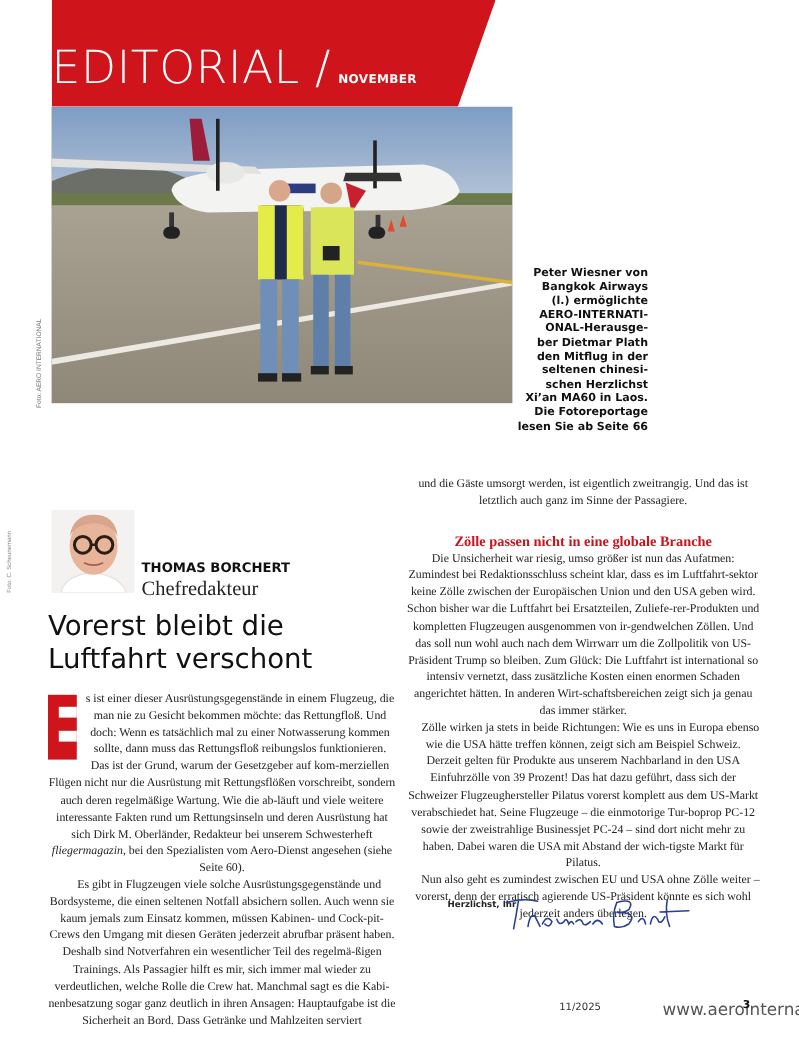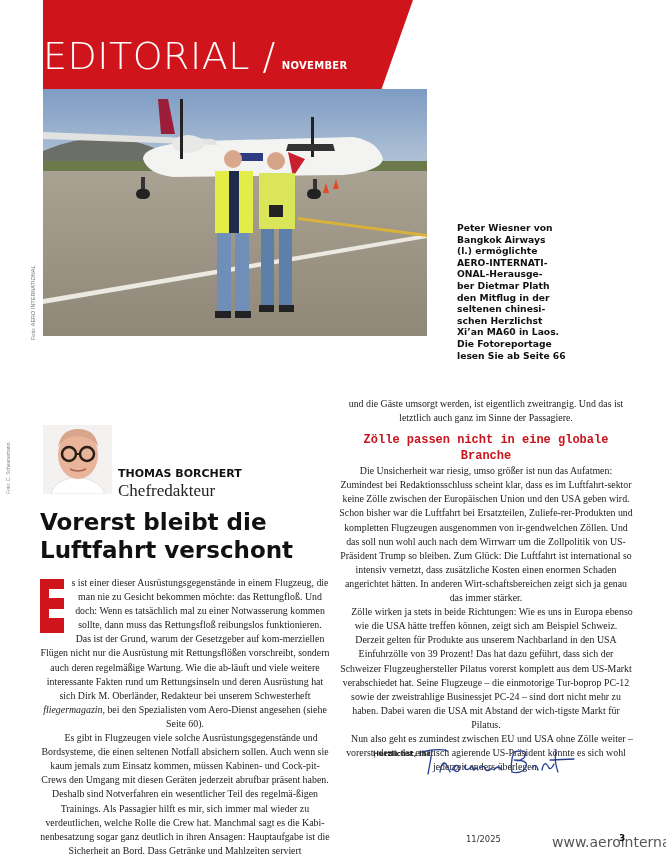--- a/index.html
+++ b/index.html
@@ -15,47 +15,47 @@
   .banner-month { font-family: "DejaVu Sans", sans-serif; font-size: 10px; font-weight: 600;
                   color: #fff; letter-spacing: 0.3px; margin-left: 6px; }
 
   .photo { position: absolute; left: 43px; top: 89px; width: 384px; height: 247px; overflow: hidden;
            background: #9c9588; }
   .photo svg { display: block; width: 100%; height: 100%; }
 
   .photo-credit { position: absolute; left: 30px; top: 340px; transform: rotate(-90deg); transform-origin: left top;
                   font-family: "Liberation Sans", sans-serif; font-size: 5.5px; color: #777; white-space: nowrap; }
 
-  .caption { position: absolute; left: 457px; top: 222px; width: 120px;
-             font-family: "DejaVu Sans", sans-serif; font-weight: bold; font-size: 9.2px; line-height: 11.6px; color: #111; }
+  .caption { position: absolute; left: 420px; top: 222px; width: 120px;
+             font-family: "DejaVu Sans", sans-serif; font-weight: bold; font-size: 9.2px; line-height: 11.6px; color: #111; text-align: right; }
 
   .portrait { position: absolute; left: 43px; top: 425px; width: 69px; height: 69px; overflow: hidden; background: #f1f0ee; }
   .portrait-credit { position: absolute; left: 5px; top: 494px; transform: rotate(-90deg); transform-origin: left top;
                      font-family: "Liberation Sans", sans-serif; font-size: 5px; color: #888; white-space: nowrap; }
 
   .author-name { position: absolute; left: 118px; top: 467px; font-family: "DejaVu Sans", sans-serif;
                  font-weight: bold; font-size: 11px; color: #111; white-space: nowrap; }
   .author-role { position: absolute; left: 118px; top: 481px; font-family: Liberation Serif, serif;
                  font-size: 17px; color: #222; white-space: nowrap; }
 
   .headline { position: absolute; left: 40px; top: 508px; width: 290px;
-              font-family: "DejaVu Sans", sans-serif; font-weight: 700; font-size: 23px; line-height: 28px; color: #111; }
+              font-family: "DejaVu Sans", sans-serif; font-weight: 400; font-size: 23px; line-height: 28px; color: #111; }
 
   .col { position: absolute; font-size: 9.9px; line-height: 14.1px; color: #222; text-align: center; }
   .col p { margin: 0; }
   .col p.indent { text-indent: 12px; }
   .col-left { left: 40px; top: 576px; width: 290px; }
   .col-right { left: 339px; top: 397px; width: 294px; }
 
   .dropcap { float: left; width: 24px; height: 54px; margin: 3px 6px 0 0; background: #d0141c; position: relative; }
   .dropcap-shape { position: relative; width: 24px; height: 54px; }
   .dropcap-shape i { position: absolute; background: #fff; }
 
-  .subhead { font-family: Liberation Mono, monospace; font-weight: bold; color: #c8141c; font-size: 12px;
-             line-height: 16px; margin: 7px 0 0 0; }
+  .subhead { font-family: Liberation Serif, serif; font-weight: bold; color: #c8141c; font-size: 12px;
+             line-height: 16px; margin: 18px 0 0 0; }
 
   .signoff { position: absolute; left: 356px; top: 749px; font-family: "DejaVu Sans", sans-serif;
              font-weight: bold; font-size: 7.2px; color: #222; white-space: nowrap; margin-left: 17px; }
   .signature { position: absolute; left: 418px; top: 742px; width: 160px; height: 38px; }
   .footer-date { position: absolute; left: 466px; top: 834px; font-family: "DejaVu Sans", sans-serif; font-size: 8.4px; color: #333; white-space: nowrap; }
   .footer-url { position: absolute; left: 504px; top: 834px; font-family: "DejaVu Sans", sans-serif; font-size: 14px; color: #555; white-space: nowrap; margin-left: 48px; }
   .footer-page { position: absolute; left: 619px; top: 833px; font-family: "DejaVu Sans", sans-serif; font-size: 9px; font-weight: bold; color: #111; }
 </style>
 </head>
 <body>

